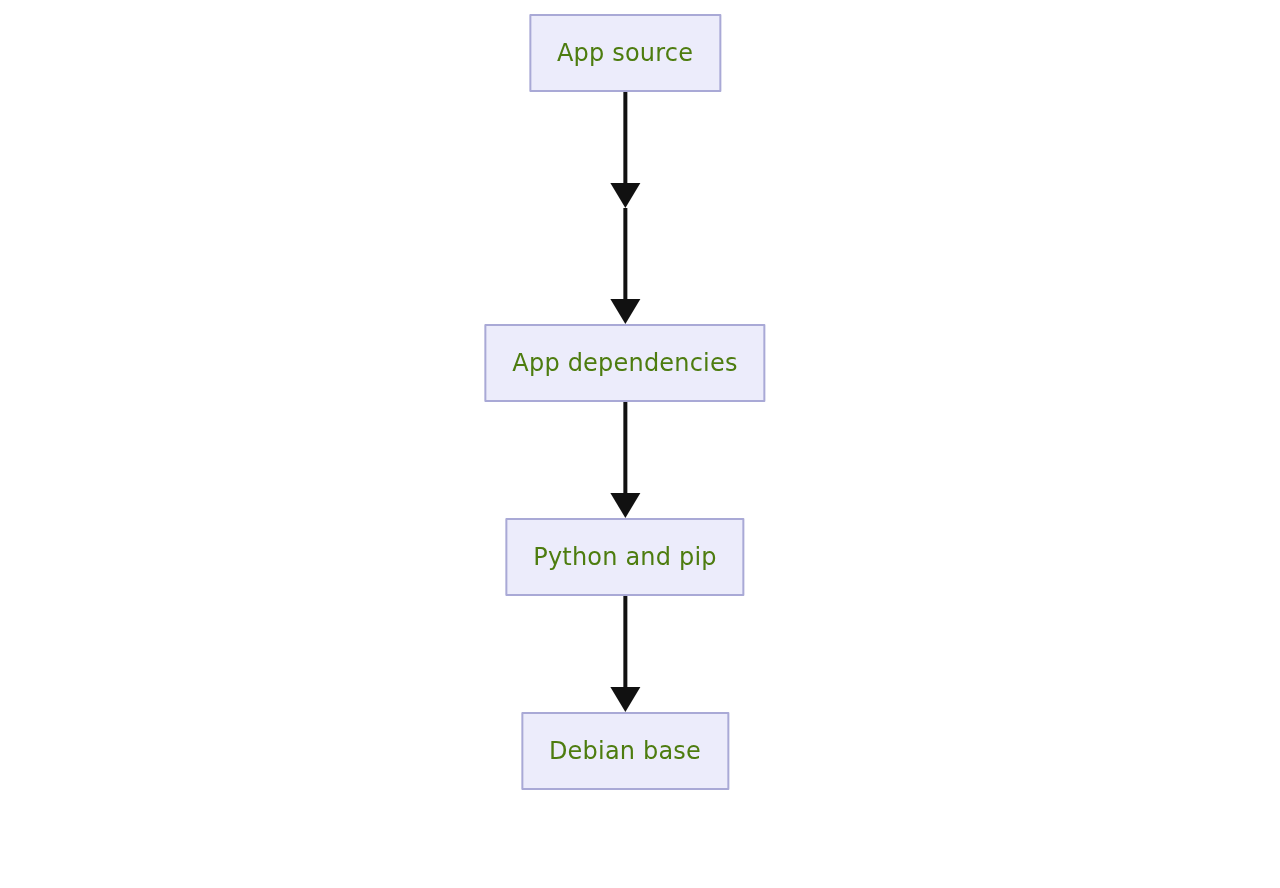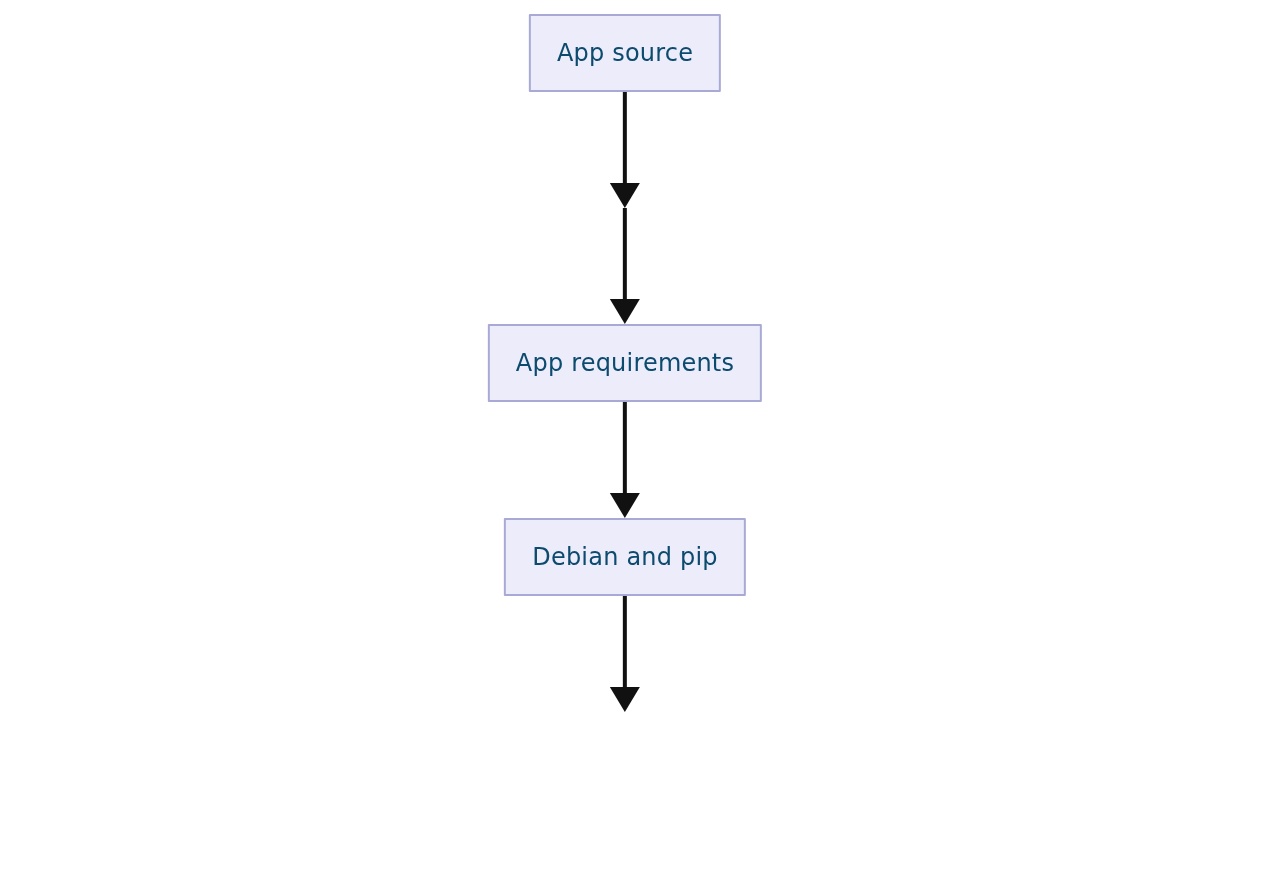--- a/index.html
+++ b/index.html
@@ -28,21 +28,21 @@
     box-sizing: border-box;
     height: 78px;
     display: flex;
     align-items: center;
     justify-content: center;
     padding: 0 26px;
     background: #ececfb;
     border: 2px solid #a9a9d6;
     border-radius: 1px;
     font-size: 24px;
-    color: #0c4a6e;
+    color: #4d7c0f;
     white-space: nowrap;
     letter-spacing: 0.2px;
   }
   .edge {
     display: flex;
     flex-direction: column;
     align-items: center;
     height: 116px;
   }
   .edge .line {
@@ -73,32 +73,35 @@
       <div class="head"></div>
     </div>
 
 
     <div class="edge">
       <div class="line"></div>
       <div class="head"></div>
     </div>
 
     <div class="node">
-      <span>App requirements</span>
+      <span>App dependencies</span>
     </div>
 
     <div class="edge">
       <div class="line"></div>
       <div class="head"></div>
     </div>
 
     <div class="node">
-      <span>Debian and pip</span>
+      <span>Python and pip</span>
     </div>
 
     <div class="edge">
       <div class="line"></div>
       <div class="head"></div>
     </div>
 
+    <div class="node">
+      <span>Debian base</span>
+    </div>
 
   </div>
 </div>
 
 </body></html>

